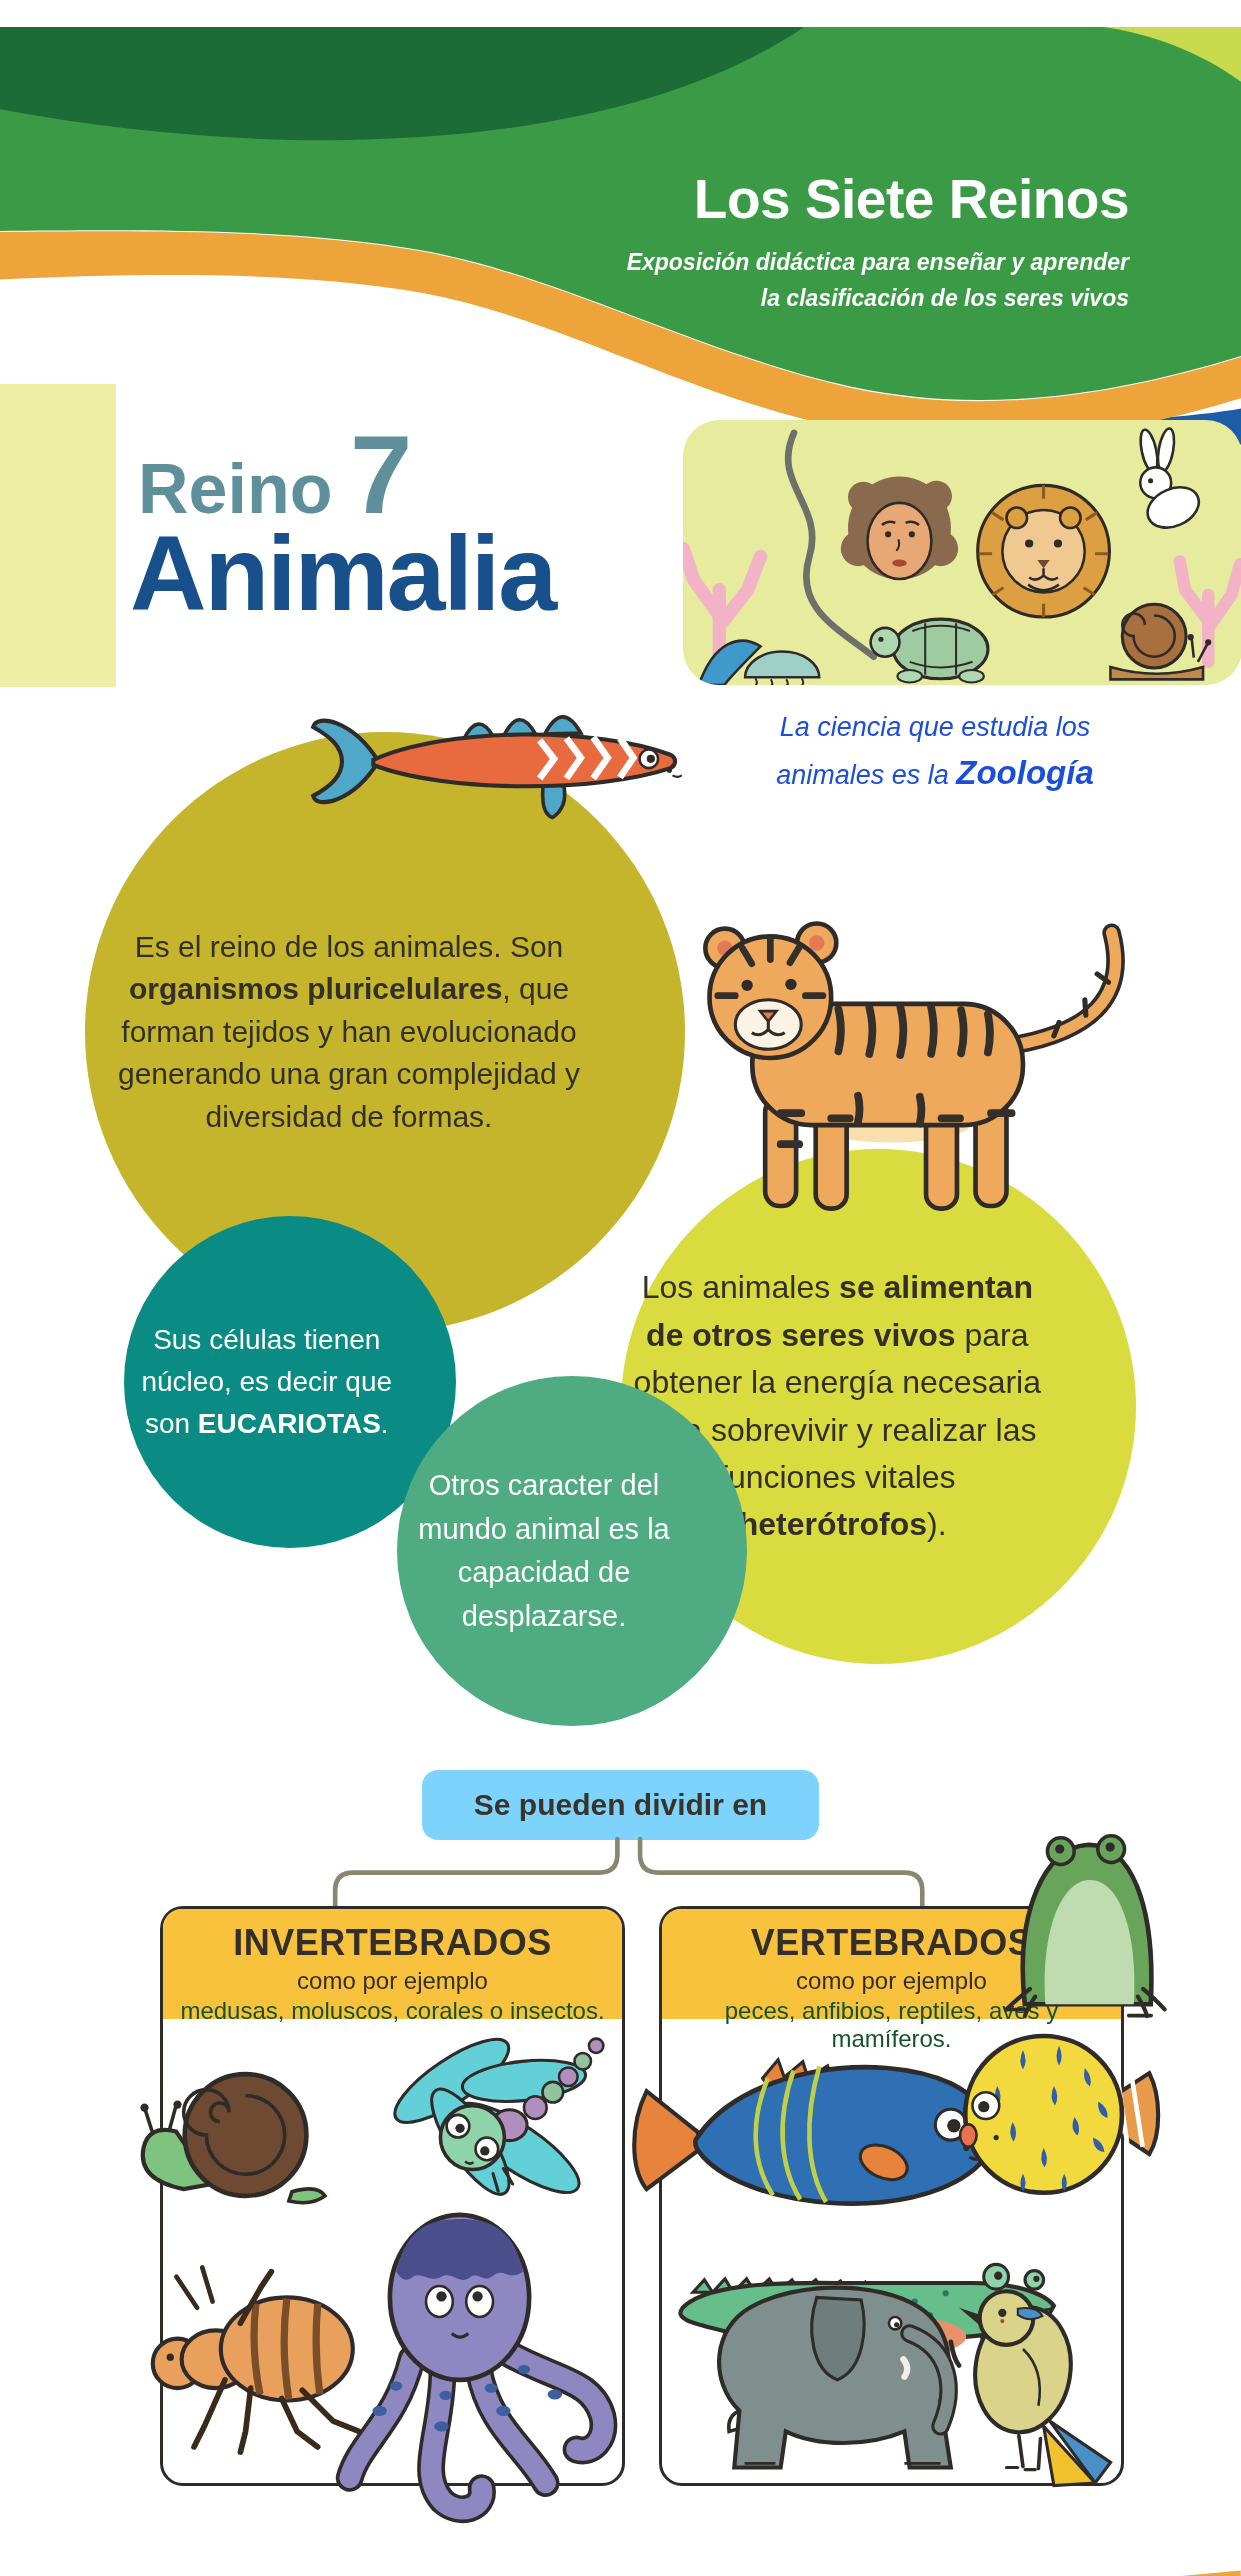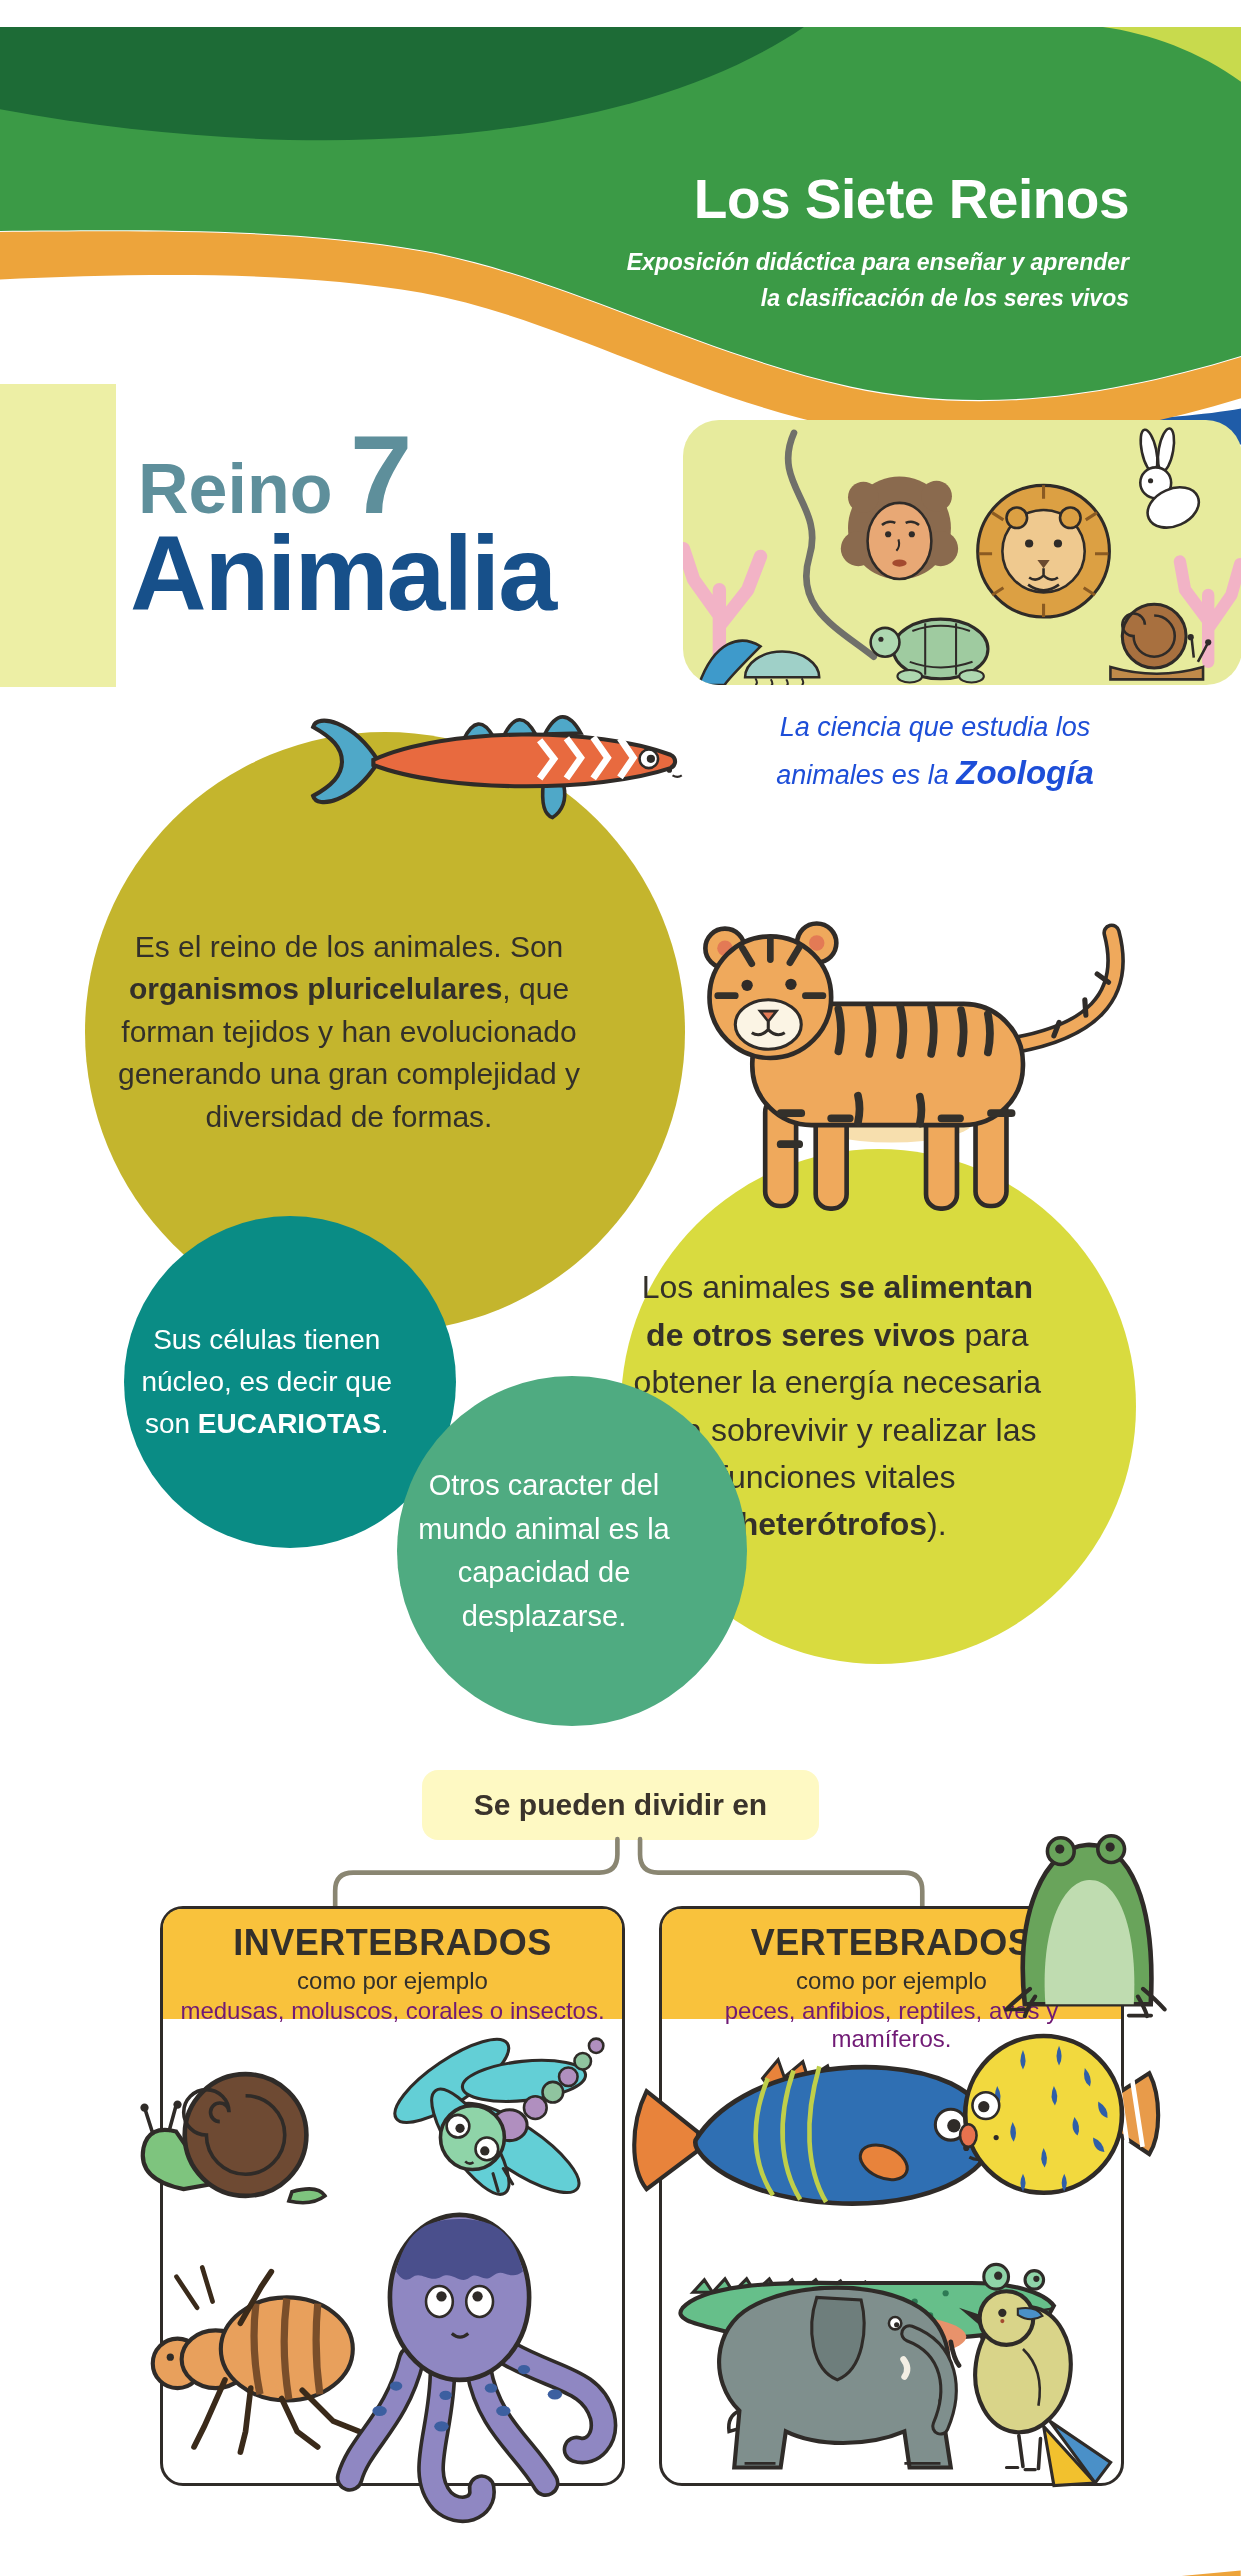--- a/index.html
+++ b/index.html
@@ -13,27 +13,27 @@
   
   .h-title{font-size:55px;font-weight:800;color:#fff;letter-spacing:-0.5px;}
   .h-sub{font-size:23px;font-style:italic;font-weight:600;color:#fff;line-height:1.55;}
   
   .k-label{font-size:70px;font-weight:800;color:#5E8F9B;}
   .k-num{font-size:112px;font-weight:800;color:#5E8F9B;line-height:.85;}
   .k-name{font-size:106px;font-weight:800;color:#17508A;letter-spacing:-2.1px;}
   .science{font-size:27px;font-style:italic;line-height:1.5;text-align:center;color:#1d4ed8;}
   .science .bd{font-size:33px;}
   
-  .btn{background:#fef9c3;border-radius:16px;display:flex;align-items:center;justify-content:center;
+  .btn{background:#7dd3fc;border-radius:16px;display:flex;align-items:center;justify-content:center;
        font-size:30px;font-weight:600;color:#3A332B;}
   .box{background:#fff;border:3.6px solid #2F2B28;border-radius:23px;}
   .box-head{background:#F9C23C;border-radius:18.5px 18.5px 0 0;text-align:center;padding-top:13px;height:97px;}
   .box-title{font-size:36px;font-weight:700;letter-spacing:0.5px;color:#33302B;}
   .box-sub{font-size:24px;color:#33302B;margin-top:3.1px;}
-  .box-ex{font-size:24px;color:#701a75;margin-top:2.1px;}
+  .box-ex{font-size:24px;color:#14532d;margin-top:2.1px;}
 </style>
 </head>
 <body>
 
 <div class="poster">
 
   <svg class="abs" style="left:0;top:0;" width="1242" height="464" viewBox="0 0 2410 900">
 
     <path d="M980,560 C1280,640 1560,760 1880,800 C2090,826 2300,812 2410,792 L2410,862
              C2300,882 2090,896 1860,868 C1540,828 1260,700 980,560 Z" fill="#1F5CA8"></path>

